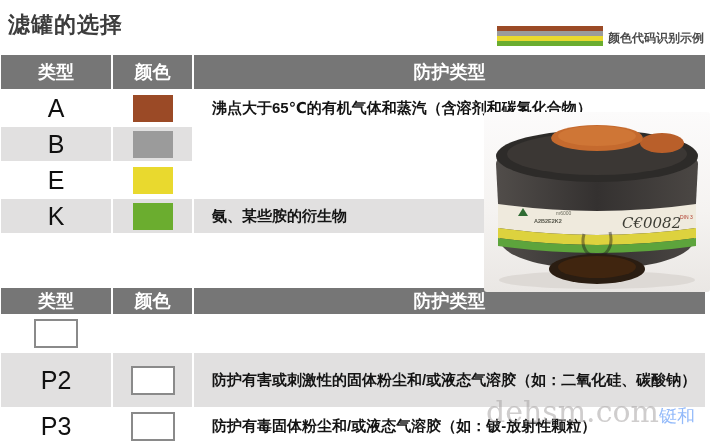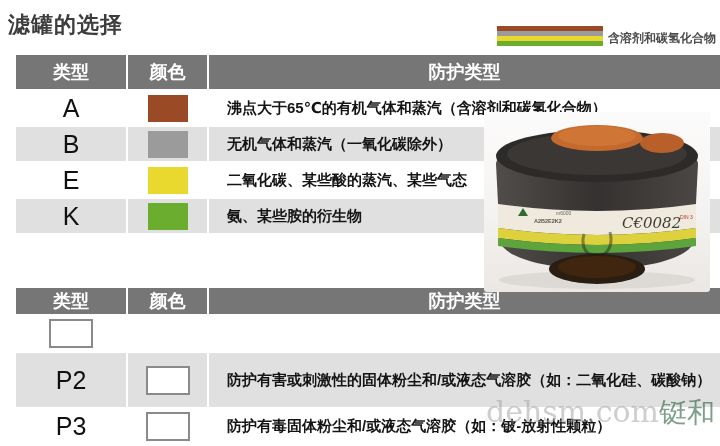--- a/index.html
+++ b/index.html
@@ -10,21 +10,21 @@
   .title {
     position:absolute; left:8px; top:10px; margin:0;
     font-size:22px; font-weight:bold; color:#3d3d3d; letter-spacing:1px;
   }
   .color-strip { position:absolute; left:497px; top:26px; width:106px; height:20px; }
   .color-strip .stripe { width:100%; height:5px; }
   .strip-label {
     position:absolute; left:608px; top:30px; font-size:12px; font-weight:600; color:#4b4b4b;
   }
 
-  .tbl { position:absolute; left:16px; width:704px; }
+  .tbl { position:absolute; left:1px; width:704px; }
   .trow {
     display:grid; grid-template-columns:110px 79px 511px; column-gap:2px; margin-bottom:2px;
   }
   .cell { display:flex; align-items:center; background:#fff; }
   .trow.hdr .cell { background:#767676; color:#fff; font-weight:bold; font-size:18px; justify-content:center; }
   .trow.gray .cell { background:#e1e0e0; }
   .cell.type { justify-content:center; font-size:25px; color:#101010; }
   .cell.colorc { justify-content:center; }
   .cell.desc { padding-left:18px; padding-right:6px; font-size:15px; font-weight:600; color:#141414; line-height:1.35;text-align:right; }
 
@@ -41,63 +41,61 @@
   .photo {
     position:absolute; left:484px; top:112px; width:226px; height:180px; z-index:5;
     background:linear-gradient(180deg,#fcfbfb 0%,#f5f3f1 55%,#eae7e4 100%);
     border-radius:3px;
   }
   .watermark {
     position:absolute; left:486px; top:394px; z-index:6;
     font-family:"DejaVu Serif","Liberation Serif",serif;
     font-size:30px; color:#a8a5a5; opacity:0.55; white-space:nowrap;
   }
-  .watermark .wm2 { font-size:28px; color:#14532d; }
+  .watermark .wm2 { font-size:18px; color:#3b82f6; }
 </style>
 </head>
 <body>
 
 <div class="page">
 
   <h1 class="title">滤罐的选择</h1>
 
   <div class="color-strip">
     <div class="stripe" style="background: rgb(155, 74, 38);"></div>
     <div class="stripe" style="background: rgb(155, 155, 155);"></div>
     <div class="stripe" style="background: rgb(233, 217, 46);"></div>
     <div class="stripe" style="background: rgb(107, 173, 47);"></div>
   </div>
-  <div class="strip-label">含溶剂和碳氢化合物</div>
+  <div class="strip-label">颜色代码识别示例</div>
 
   <div class="tbl tbl1" style="top:55px">
     <div class="trow hdr">
       <div class="cell">类型</div>
       <div class="cell">颜色</div>
       <div class="cell">防护类型</div>
     </div>
     <div class="trow">
       <div class="cell type">A</div>
       <div class="cell colorc">
           <span class="swatch" style="background: rgb(155, 74, 38);"></span>
         </div>
       <div class="cell desc">沸点大于65℃的有机气体和蒸汽（含溶剂和碳氢化合物）</div>
     </div>
     <div class="trow gray">
       <div class="cell type">B</div>
       <div class="cell colorc">
           <span class="swatch" style="background: rgb(155, 155, 155);"></span>
         </div>
-      <div class="cell desc">无机气体和蒸汽（一氧化碳除外）</div>
     </div>
     <div class="trow">
       <div class="cell type">E</div>
       <div class="cell colorc">
           <span class="swatch" style="background: rgb(233, 217, 46);"></span>
         </div>
-      <div class="cell desc">二氧化碳、某些酸的蒸汽、某些气态</div>
     </div>
     <div class="trow gray">
       <div class="cell type">K</div>
       <div class="cell colorc">
           <span class="swatch" style="background: rgb(107, 173, 47);"></span>
         </div>
       <div class="cell desc">氨、某些胺的衍生物</div>
     </div>
   </div>
 

